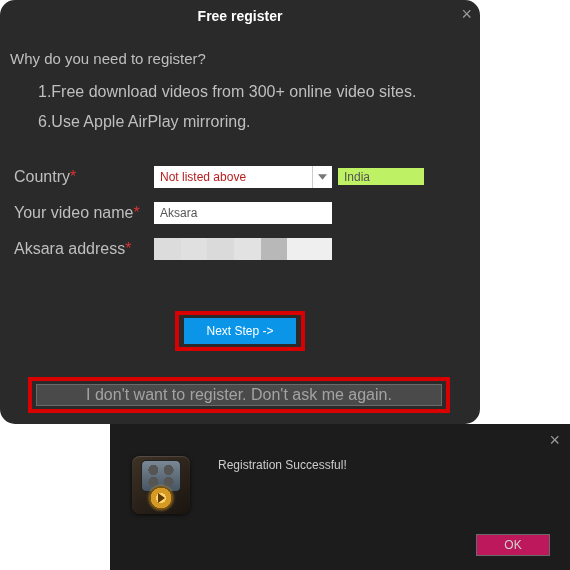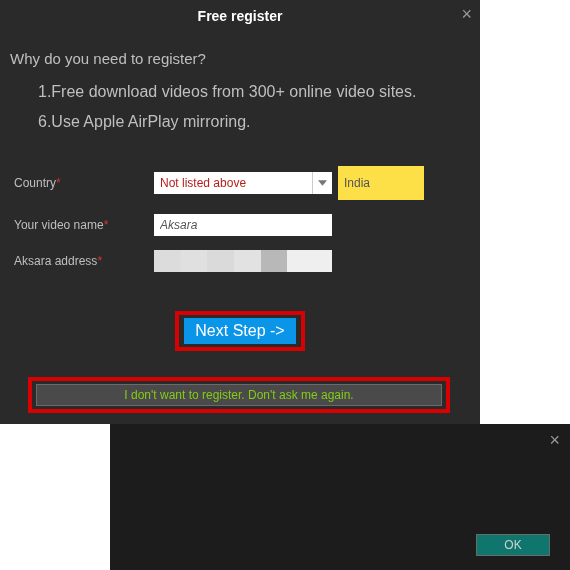--- a/index.html
+++ b/index.html
@@ -1,71 +1,71 @@
 <!DOCTYPE html>
 <html><head>
 <meta charset="utf-8">
 <style>
   * { box-sizing: border-box; margin: 0; padding: 0; }
   html, body { width: 570px; height: 570px; background: #fff; font-family: Arial, sans-serif; font-size: 12px; overflow: hidden; }
   .dialog1 {
     position: absolute; left: 0; top: 0; width: 480px; height: 424px;
-    background: #2a2a2a; color: #d9d9d9;
+    background: #2a2a2a; color: #d9d9d9; border-radius: 15px;
   }
   .d1-title { text-align: center; font-weight: bold; color: #fff; font-size: 14px; padding-top: 8px; }
   .d1-close { position: absolute; top: 4px; right: 8px; color: #999; font-size: 18px; cursor: default; }
   .d1-body { padding: 10px 16px 0 10px; }
   .heading { color: #bfbfbf; margin-top: 16px; margin-bottom: 10px; font-size: 15px; }
   .reasons { margin-left: 28px; color: #bfbfbf; font-size: 16px; line-height: 1.9; }
   .form { margin-top: 28px; }
   .row { display: flex; align-items: center; margin-bottom: 14px; }
-  .label { width: 140px; color: #bfbfbf; font-size: 12px; margin-left: 4px; }
+  .label { width: 140px; color: #bfbfbf; font-size: 16px; margin-left: 4px; }
   .req { color: #d93333; }
   .select-wrap { position: relative; display: inline-block; }
   .select-input {
     width: 178px; height: 22px; background: #fff; color: #b91c1c; border: none;
     padding: 0 22px 0 6px; font-size: 12px;
   }
   .select-arrow {
     position: absolute; top: 0; right: 0; width: 20px; height: 22px;
     background: #fff; display: flex; align-items: center; justify-content: center;
     border-left: 1px solid #ccc;
   }
   .select-arrow svg { width: 9px; height: 6px; }
   .text-input {
     width: 178px; height: 22px; background: #fff; color: #555; border: none;
-    padding: 0 6px; font-size: 12px; font-style: italic;
+    padding: 0 6px; font-size: 12px;
   }
   .secondary-input {
-    width: 86px; height: 34px; background: #fde047; color: #555; border: none;
+    width: 86px; height: 17px; background: #bef264; color: #555; border: none;
     padding: 0 6px; font-size: 12px; margin-left: 6px;
   }
   .redacted {
     width: 178px; height: 22px;
     background: linear-gradient(to right,
       #dcdcdc 0 15%, #e0e0e0 15% 30%, #dadada 30% 45%, #e2e2e2 45% 60%,
       #b8b8b8 60% 75%, #efefef 75% 100%);
   }
   .hl-primary {
     position: absolute; left: 175px; top: 311px; width: 130px; height: 40px;
     border: 4px solid #d80000; display: flex; align-items: center; justify-content: center;
     pointer-events: none;
   }
   .btn-primary {
     width: 112px; height: 26px; background: #0a95e8; color: #fff; border: none;
-    font-size: 16px; cursor: pointer; pointer-events: auto;
+    font-size: 12px; cursor: pointer; pointer-events: auto;
   }
   .hl-secondary {
     position: absolute; left: 28px; top: 377px; width: 422px; height: 36px;
     border: 4px solid #d80000; display: flex; align-items: center; justify-content: center;
     pointer-events: none;
   }
   .btn-secondary {
-    width: 406px; height: 22px; background: #4a4a4a; color: #84cc16; border: 1px solid #6a6a6a;
-    font-size: 12px; cursor: pointer; pointer-events: auto;
+    width: 406px; height: 22px; background: #4a4a4a; color: #a3a3a3; border: 1px solid #6a6a6a;
+    font-size: 16px; cursor: pointer; pointer-events: auto;
   }
 
   .dialog2 {
     position: absolute; left: 110px; top: 424px; width: 460px; height: 146px;
     background: #1c1c1c; color: #d0d0d0;
   }
   .d2-close { position: absolute; top: 6px; right: 10px; color: #999; font-size: 18px; cursor: default; }
   .d2-body { display: flex; padding: 32px 20px 0 22px; align-items: flex-start; }
   .app-icon {
     width: 58px; height: 58px; border-radius: 8px;
@@ -89,21 +89,21 @@
     border-radius: 50%;
     box-shadow: 0 0 3px rgba(255,200,80,.6);
   }
   .play-disc::after {
     content: ""; position: absolute; left: 9px; top: 7px;
     border-left: 7px solid #5b3a05; border-top: 5px solid transparent; border-bottom: 5px solid transparent;
   }
   .d2-msg { margin-left: 28px; margin-top: 2px; font-size: 12px; color: #ccc; }
   .btn-ok {
     position: absolute; right: 20px; bottom: 14px;
-    width: 74px; height: 22px; background: #0f766e; color: #d0d0d0;
+    width: 74px; height: 22px; background: #be185d; color: #d0d0d0;
     border: 1px solid #6a6a6a; font-size: 12px; cursor: pointer;
   }
 </style>
 </head>
 <body>
 
 <div class="dialog1">
   <div class="d1-title">Free register</div>
   <div class="d1-close">×</div>
 
@@ -152,14 +152,21 @@
     <button class="btn-primary">Next Step -&gt;</button>
   </div>
 
   <div class="hl-secondary">
     <button class="btn-secondary">I don't want to register. Don't ask me again.</button>
   </div>
 </div>
 
 <div class="dialog2">
   <div class="d2-close">×</div>
+  <div class="d2-body">
+    <div class="app-icon">
+      <div class="film"></div>
+      <div class="play-disc"></div>
+    </div>
+    <div class="d2-msg">Registration Successful!</div>
+  </div>
   <button class="btn-ok">OK</button>
 </div>
 
 </body></html>

